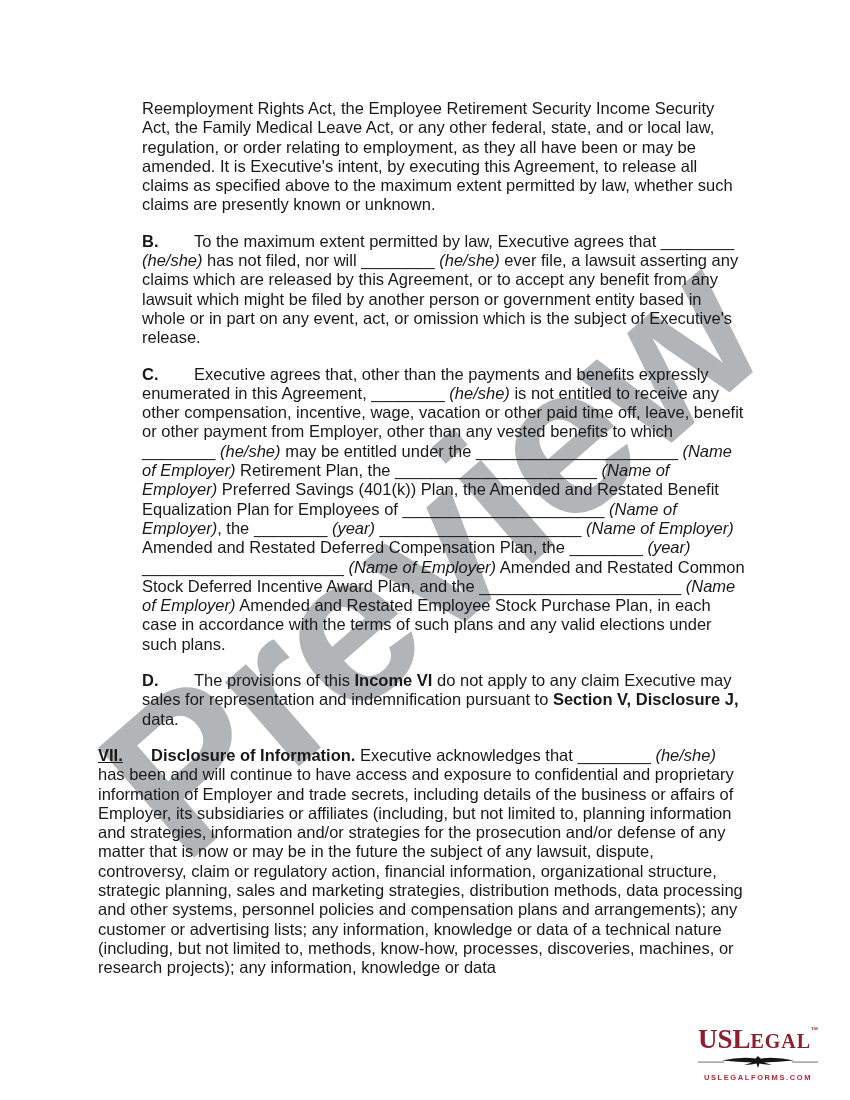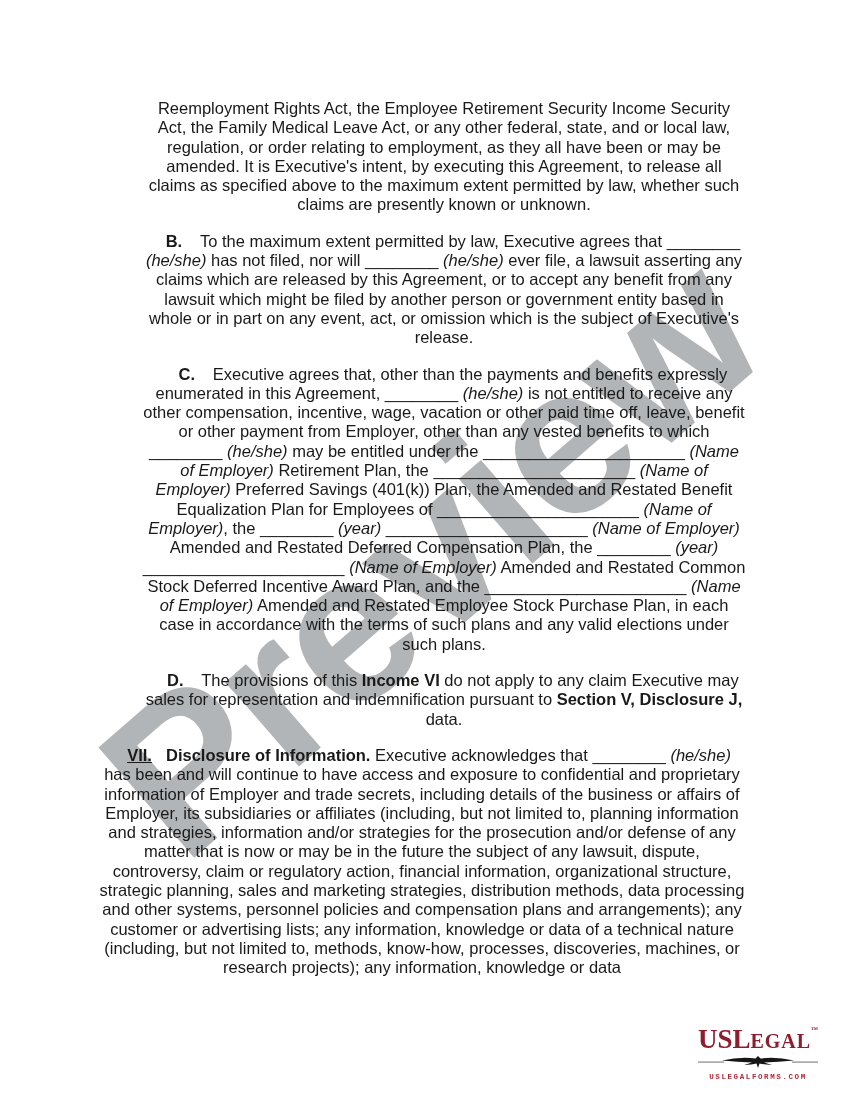--- a/index.html
+++ b/index.html
@@ -25,21 +25,21 @@
     color:#b2b5b7;
     transform:rotate(-41deg);
     user-select:none;
     z-index:0;
   }
   .doc {
     position:relative;
     z-index:1;
     padding:99px 104px 0 98px;
   }
-  .para { margin:0 0 17px 0; text-align:center; }
+  .para { margin:0 0 17px 0; text-align:left; }
   .para.indent { margin-left:44px; }
   .label { display:inline-block; font-weight:bold; }
   .para.indent .label { width:52px; }
   .para.section .label { width:53px;text-decoration:underline; }
   .bold { font-weight:bold; }
   .italic { font-style:italic;margin-top:48px; }
   .blank { white-space:nowrap; }
   .logo {
     position:absolute;
     right:26px; top:1026px;
@@ -53,21 +53,21 @@
     font-weight:bold;
     color:#8e1e2e;
     line-height:1;
     white-space:nowrap;
   }
   .logo-word .lg { font-size:27px; }
   .logo-word .sm { font-size:20px; letter-spacing:1px; }
   .logo-word .tm { font-size:7px; vertical-align:top; position:relative; top:1px; }
   .logo-emblem { margin-top:1px; height:13px; }
   .logo-site {
-    font-family:Liberation Mono, monospace;
+    font-family:Liberation Sans, sans-serif;
     font-weight:bold;
     font-size:7.5px;
     letter-spacing:1.6px;
     color:#b22a35;
     margin-top:1px;
     white-space:nowrap;
   }
 </style>
 </head>
 <body>

